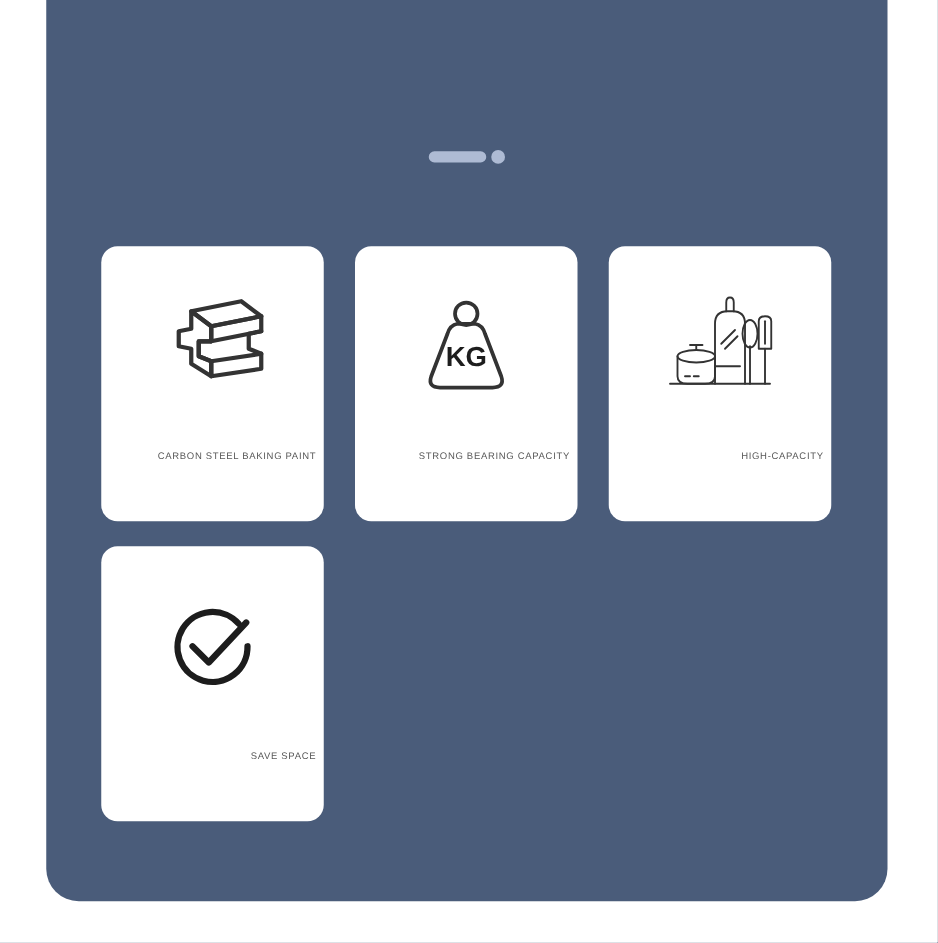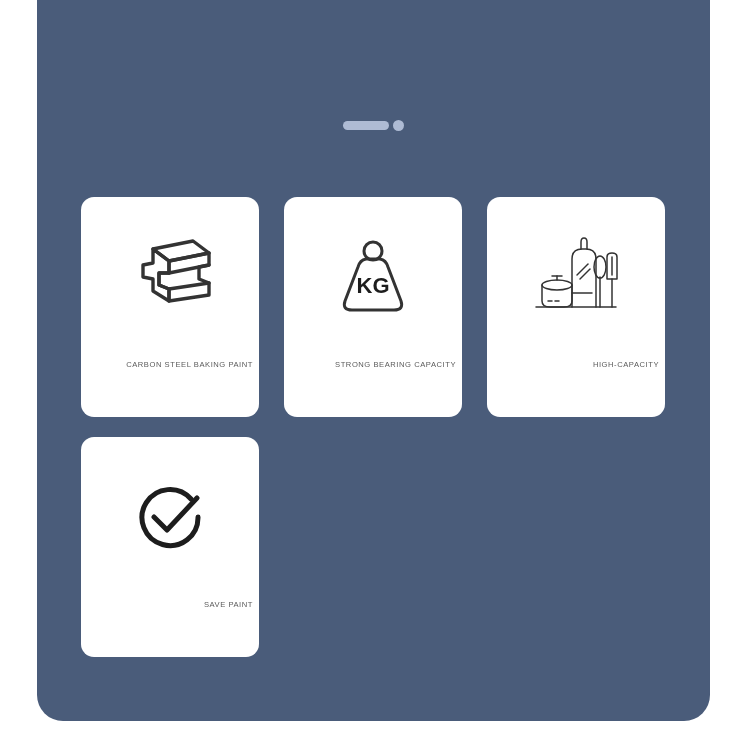--- a/index.html
+++ b/index.html
@@ -182,18 +182,18 @@
 
       <div class="card">
         <div class="card-icon">
           <svg width="70" height="70" viewBox="0 0 70 70">
             <g fill="none" stroke="#1d1d1d" stroke-width="5" stroke-linejoin="round" stroke-linecap="round">
               <path d="M56 17 A28 28 0 1 0 63 35"></path>
               <path d="M19 35 L32 48 L62 16"></path>
             </g>
           </svg>
         </div>
-        <div class="card-label">SAVE PAINT</div>
+        <div class="card-label">SAVE SPACE</div>
       </div>
 
     </div>
   </div>
 </div>
 
 </body></html>

